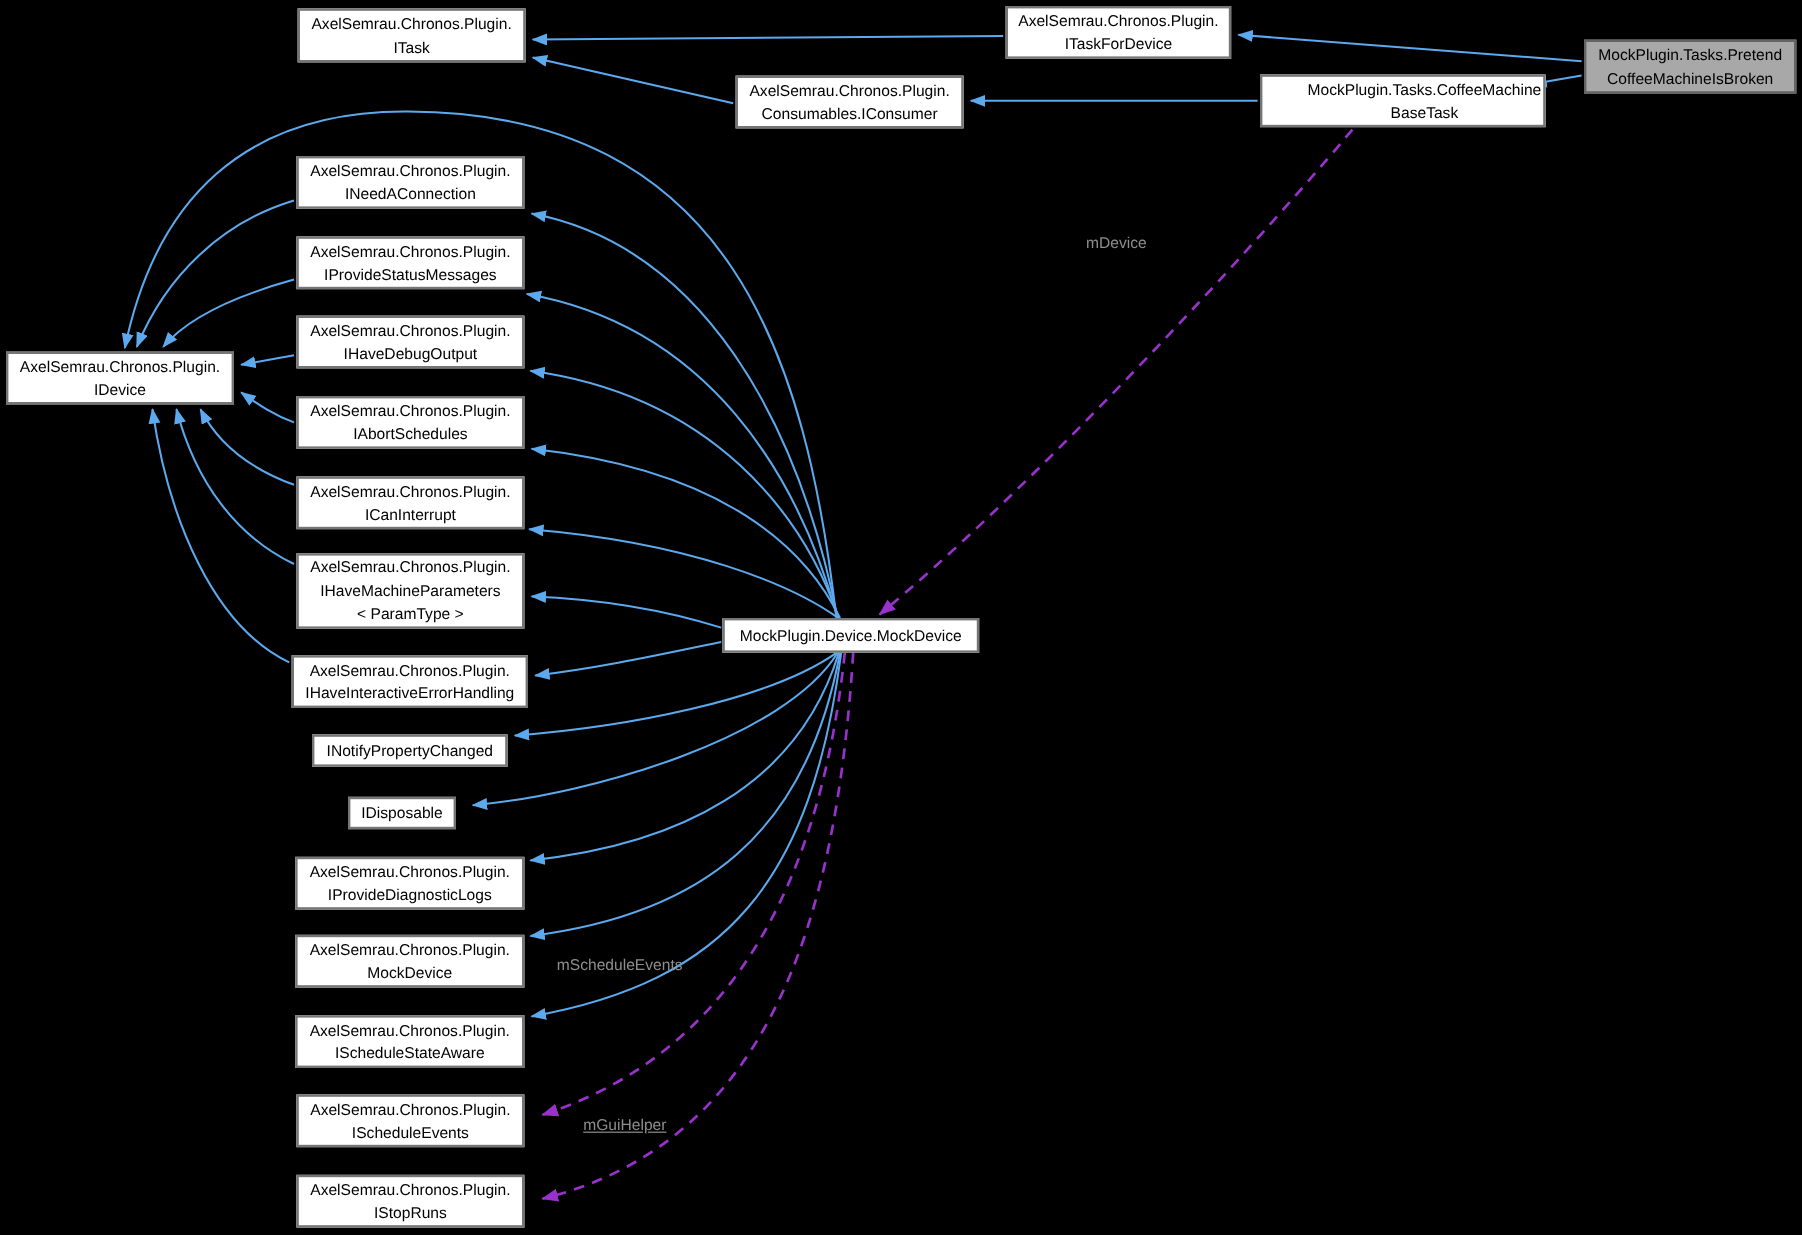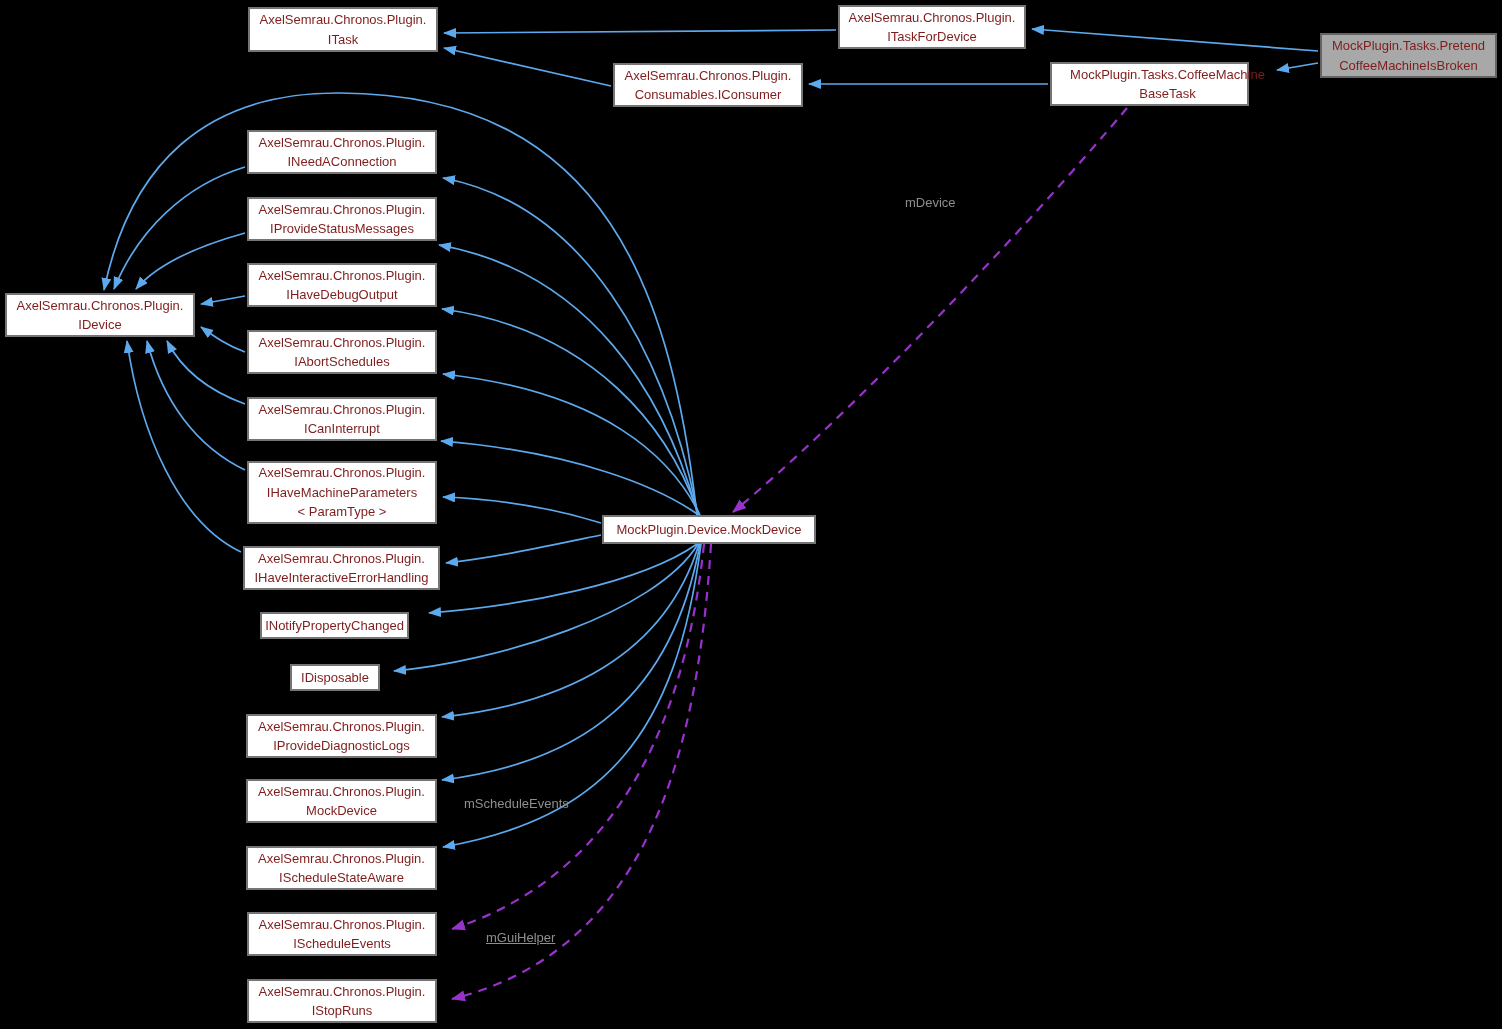--- a/index.html
+++ b/index.html
@@ -15,21 +15,21 @@
   html,body{margin:0;padding:0;background:var(--background);}
   .canvas{position:relative;width:1502px;height:1029px;background:var(--background);overflow:hidden;}
   .edges{position:absolute;left:0;top:0;width:1502px;height:1029px;}
   .eb{stroke:var(--edge-blue);fill:none;stroke-width:1.7;}
   .ep{stroke:var(--edge-purple);fill:none;stroke-width:2.2;stroke-dasharray:9 7;}
   .ahb{fill:var(--edge-blue);}
   .ahp{fill:var(--edge-purple);}
   .node{
     position:absolute;box-sizing:border-box;
     background:var(--node-bg);border:2px solid var(--node-border);
-    color:#7f1d1d;display:flex;flex-direction:column;align-items:center;justify-content:center;
+    color:#000000;display:flex;flex-direction:column;align-items:center;justify-content:center;
     font:13px/1.5 "Liberation Sans",sans-serif;text-align:center;white-space:nowrap;
   }
   .node.highlight{background:var(--highlight-bg);border-color:var(--highlight-border);}
   .edge-label{
     position:absolute;color:var(--label-gray);
     font:13px "Liberation Sans",sans-serif;white-space:nowrap;
   }
 </style>
 </head>
 <body>
@@ -84,21 +84,21 @@
     <span>ITask</span>
   </div>
   <div class="node" style="left:838px;top:5px;width:188px;height:44px;">
     <span>AxelSemrau.Chronos.Plugin.</span>
     <span>ITaskForDevice</span>
   </div>
   <div class="node" style="left:613px;top:63px;width:190px;height:44px;">
     <span>AxelSemrau.Chronos.Plugin.</span>
     <span>Consumables.IConsumer</span>
   </div>
-  <div class="node" style="left:1050px;top:62px;width:199px;height:44px;padding-left:36px;">
+  <div class="node" style="left:1050px;top:62px;width:238px;height:44px;padding-left:36px;">
     <span>MockPlugin.Tasks.CoffeeMachine</span>
     <span>BaseTask</span>
   </div>
   <div class="node highlight" style="left:1320px;top:33px;width:177px;height:45px;">
     <span>MockPlugin.Tasks.Pretend</span>
     <span>CoffeeMachineIsBroken</span>
   </div>
   <div class="node" style="left:5px;top:293px;width:190px;height:44px;">
     <span>AxelSemrau.Chronos.Plugin.</span>
     <span>IDevice</span>
@@ -125,21 +125,21 @@
   </div>
   <div class="node" style="left:247px;top:461px;width:190px;height:63px;">
     <span>AxelSemrau.Chronos.Plugin.</span>
     <span>IHaveMachineParameters</span>
     <span>&lt; ParamType &gt;</span>
   </div>
   <div class="node" style="left:243px;top:546px;width:197px;height:44px;">
     <span>AxelSemrau.Chronos.Plugin.</span>
     <span>IHaveInteractiveErrorHandling</span>
   </div>
-  <div class="node" style="left:260px;top:612px;width:149px;height:27px;">
+  <div class="node" style="left:260px;top:612px;width:163px;height:27px;">
     <span>INotifyPropertyChanged</span>
   </div>
   <div class="node" style="left:290px;top:664px;width:90px;height:27px;">
     <span>IDisposable</span>
   </div>
   <div class="node" style="left:246px;top:714px;width:191px;height:44px;">
     <span>AxelSemrau.Chronos.Plugin.</span>
     <span>IProvideDiagnosticLogs</span>
   </div>
   <div class="node" style="left:246px;top:779px;width:191px;height:44px;">

